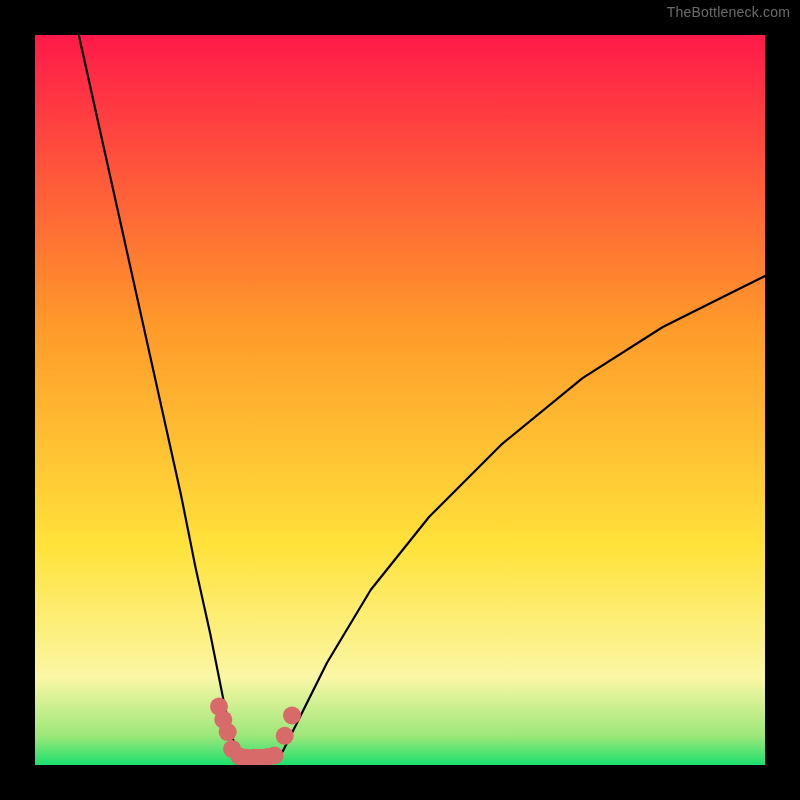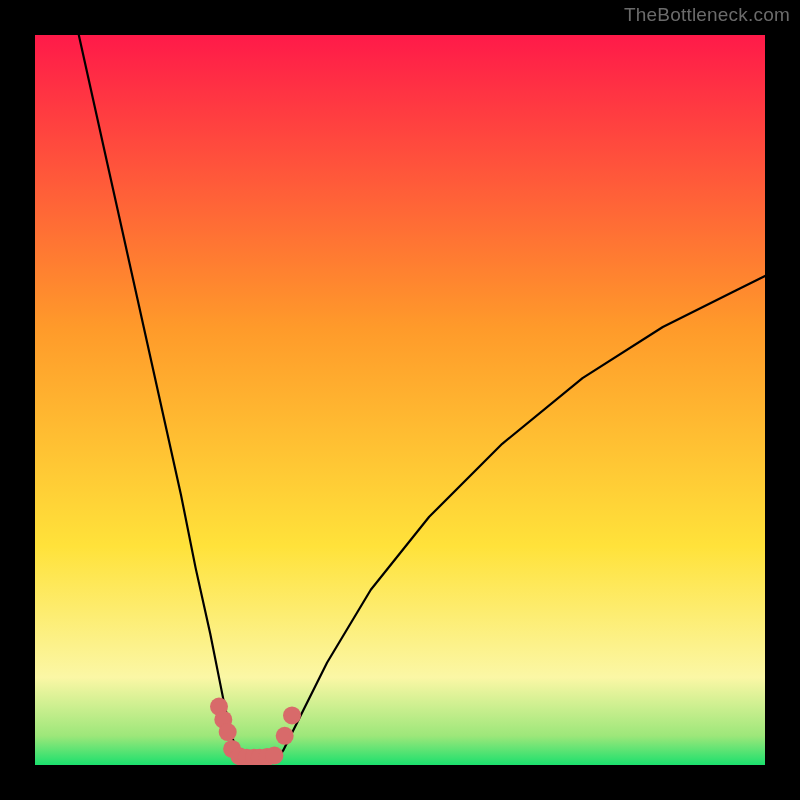--- a/index.html
+++ b/index.html
@@ -15,21 +15,21 @@
     position: relative;
     width: 800px;
     height: 800px;
     background: #000;
   }
   .watermark {
     position: absolute;
     top: 4px;
     right: 10px;
     color: #6b6b6b;
-    font-size: 19px;
+    font-size: 14px;
     letter-spacing: 0.2px;
     z-index: 5;
     user-select: none;
   }
   .plot-wrap {
     position: absolute;
     left: 35px;
     top: 35px;
     width: 730px;
     height: 730px;

